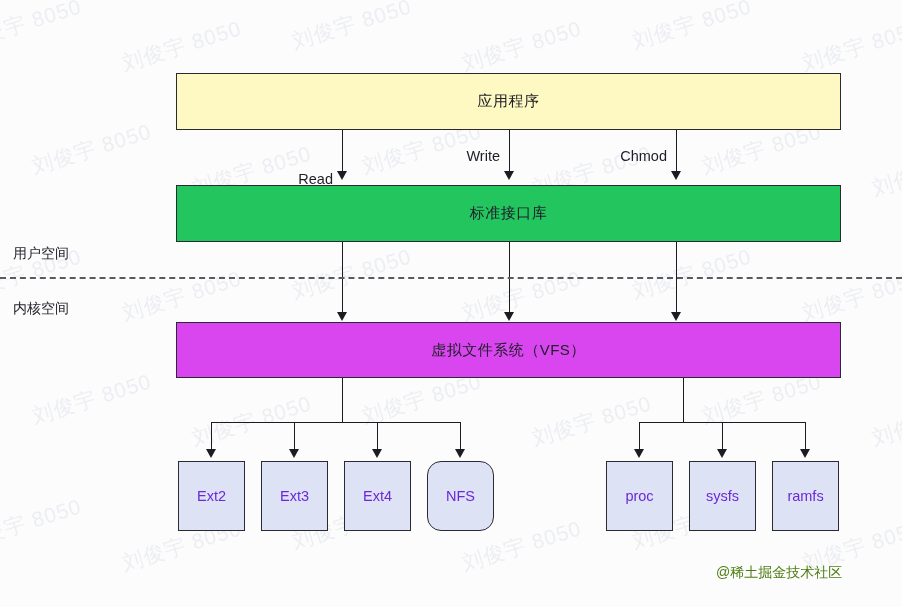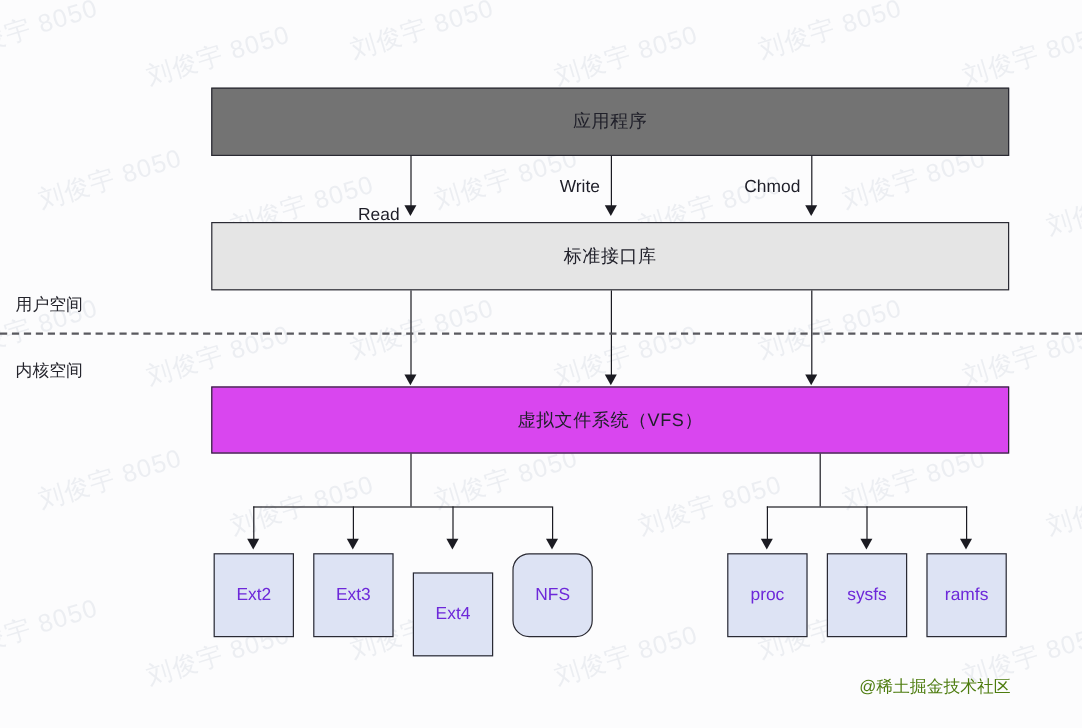--- a/index.html
+++ b/index.html
@@ -34,22 +34,22 @@
     position: absolute;
     box-sizing: border-box;
     border: 1.6px solid #2a2a33;
     display: flex;
     align-items: center;
     justify-content: center;
     color: #20202a;
     font-size: 15px;
     letter-spacing: 0.5px;
   }
-  .bar-app   { background: #737373; }
-  .bar-lib   { background: #e5e5e5; }
+  .bar-app   { background: #fef9c3; }
+  .bar-lib   { background: #22c55e; }
   .bar-vfs   { background: #d946ef; }
 
   
   .leaf {
     position: absolute;
     box-sizing: border-box;
     background: #dde3f4;
     border: 1.6px solid #2a2a33;
     display: flex;
     align-items: center;
@@ -213,21 +213,21 @@
 
   <div class="vline" style="left:805px; top:422px; height:31px;"></div>
   <div class="arrowhead" style="left:799.5px; top:449px;"></div>
 
   <div class="leaf" style="left:178px; top:461px;">
     <span>Ext2</span>
   </div>
   <div class="leaf" style="left:261px; top:461px;">
     <span>Ext3</span>
   </div>
-  <div class="leaf" style="left:344px; top:477px;">
+  <div class="leaf" style="left:344px; top:461px;">
     <span>Ext4</span>
   </div>
   <div class="leaf" style="left:427px; top:461px;border-radius:14px;">
     <span>NFS</span>
   </div>
 
   <div class="leaf" style="left:689px; top:461px;">
     <span>sysfs</span>
   </div>
   <div class="leaf" style="left:606px; top:461px;">

